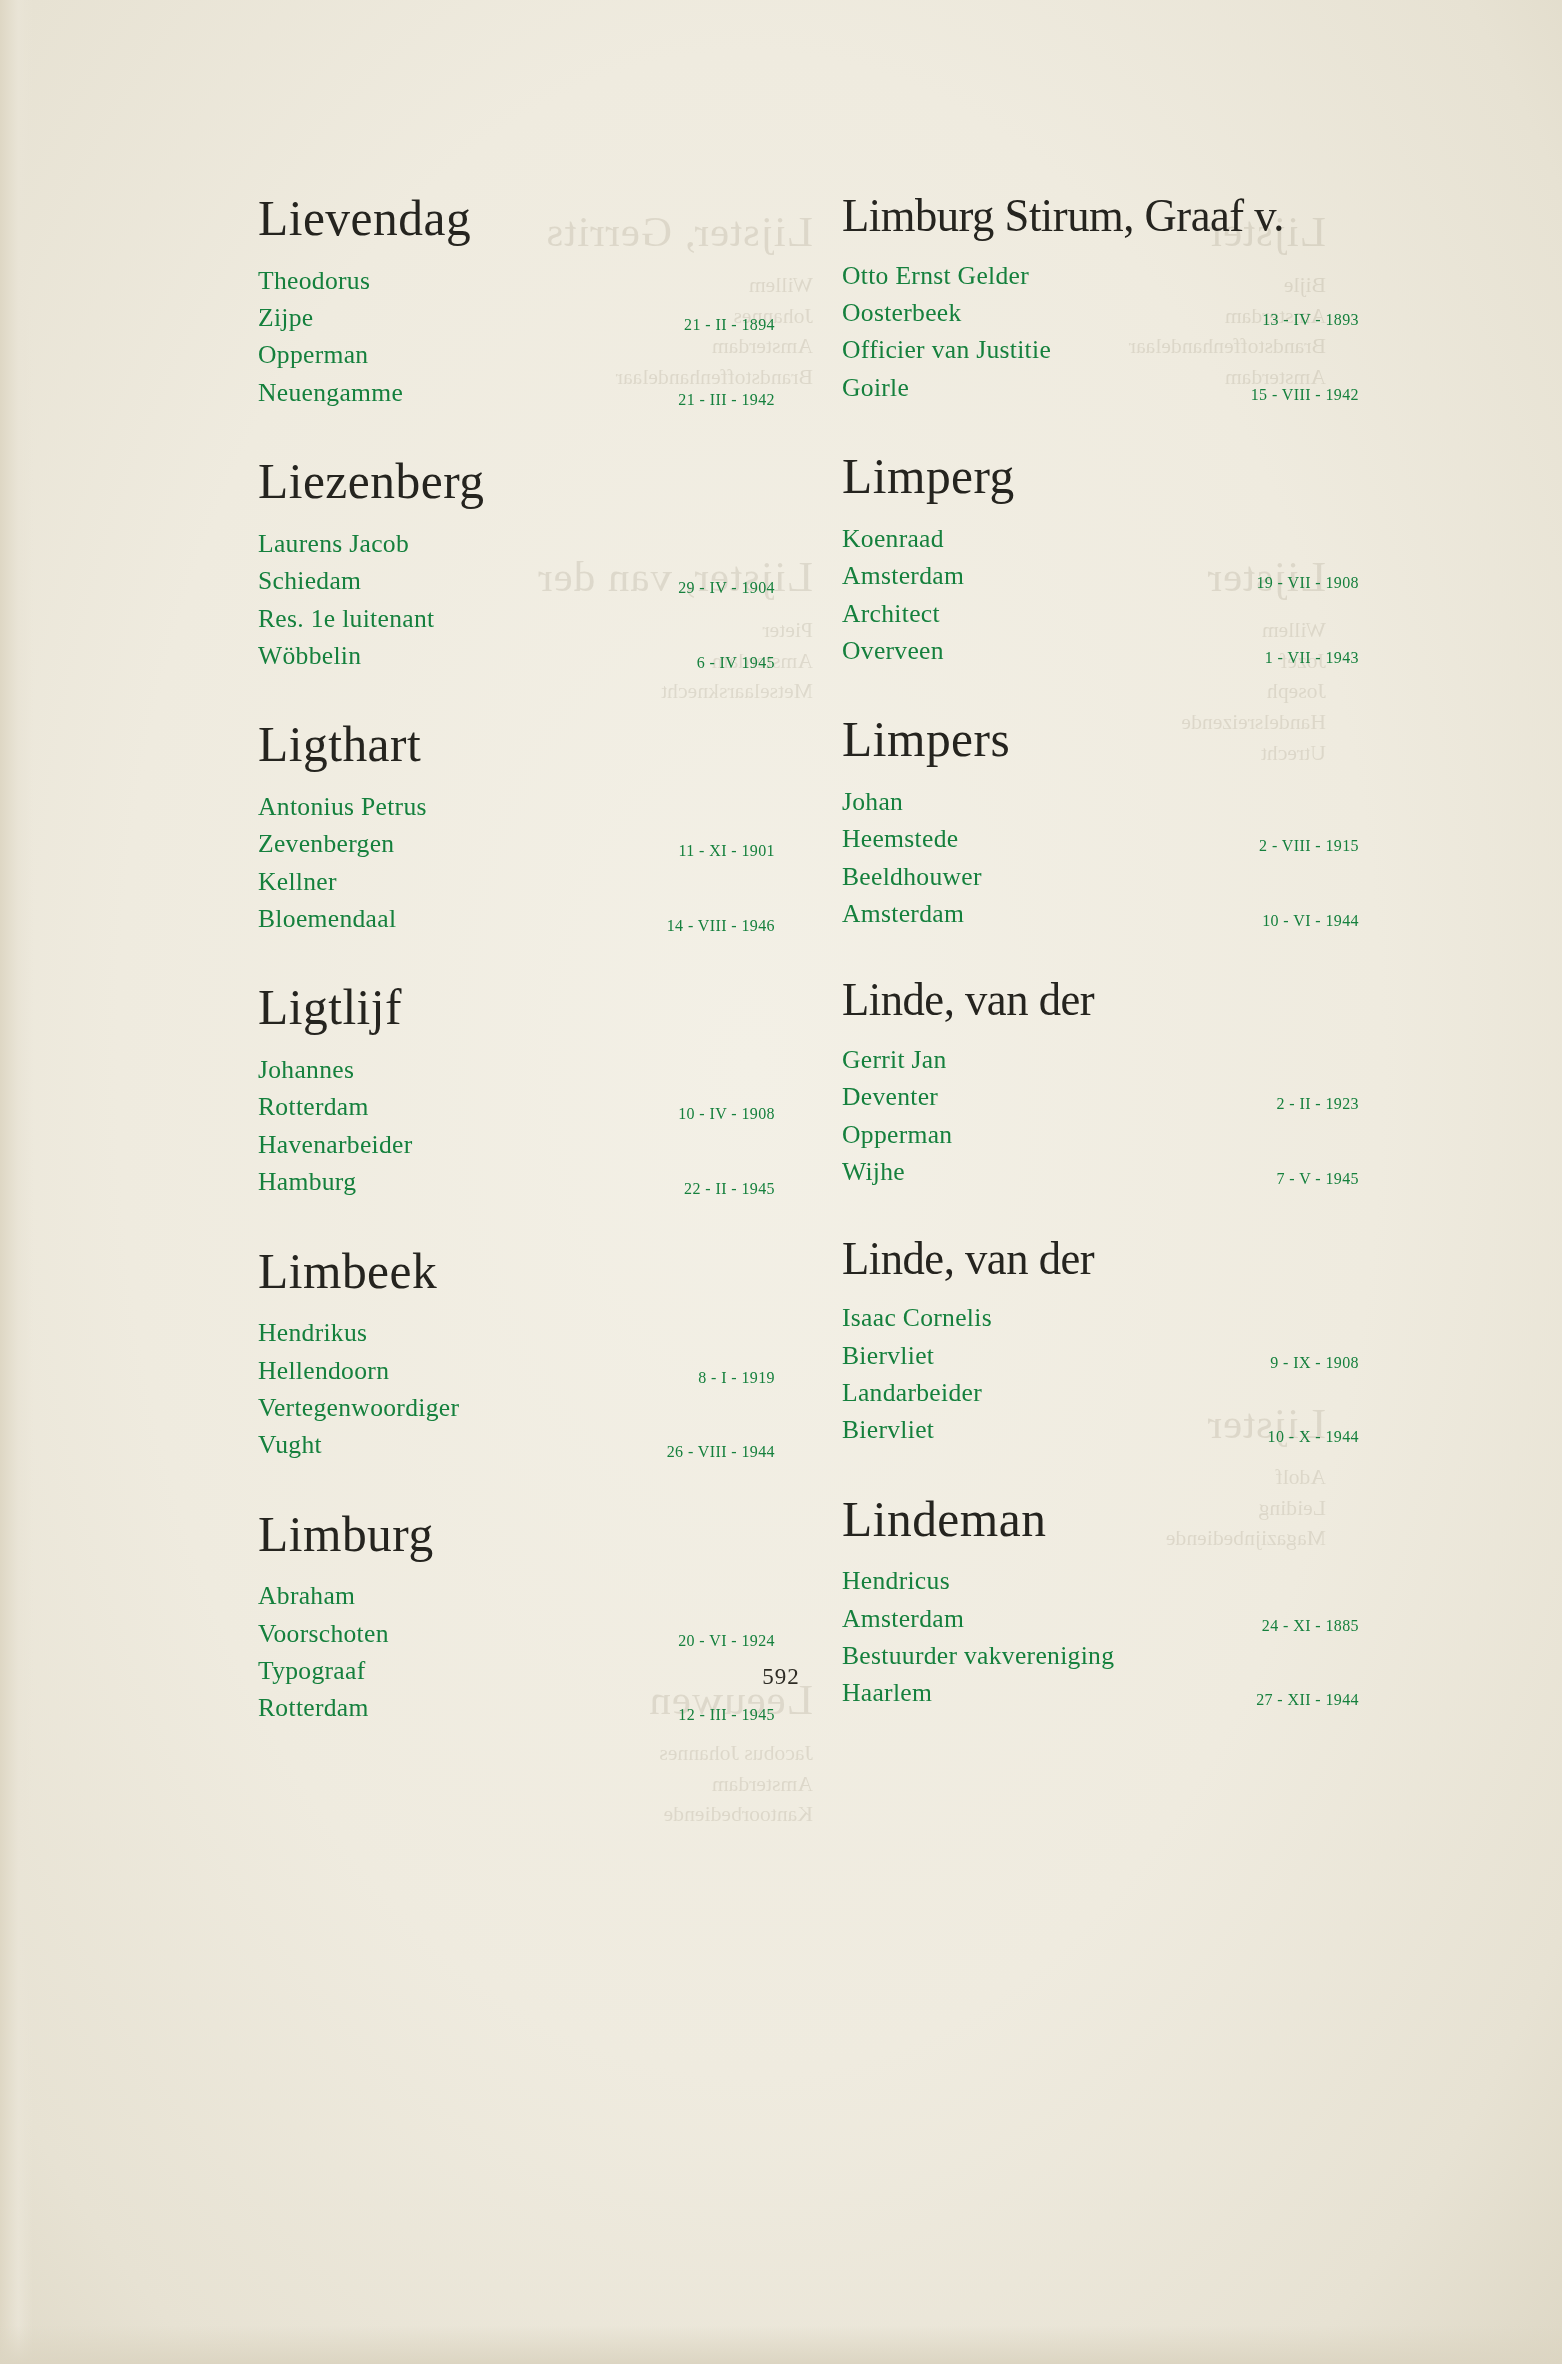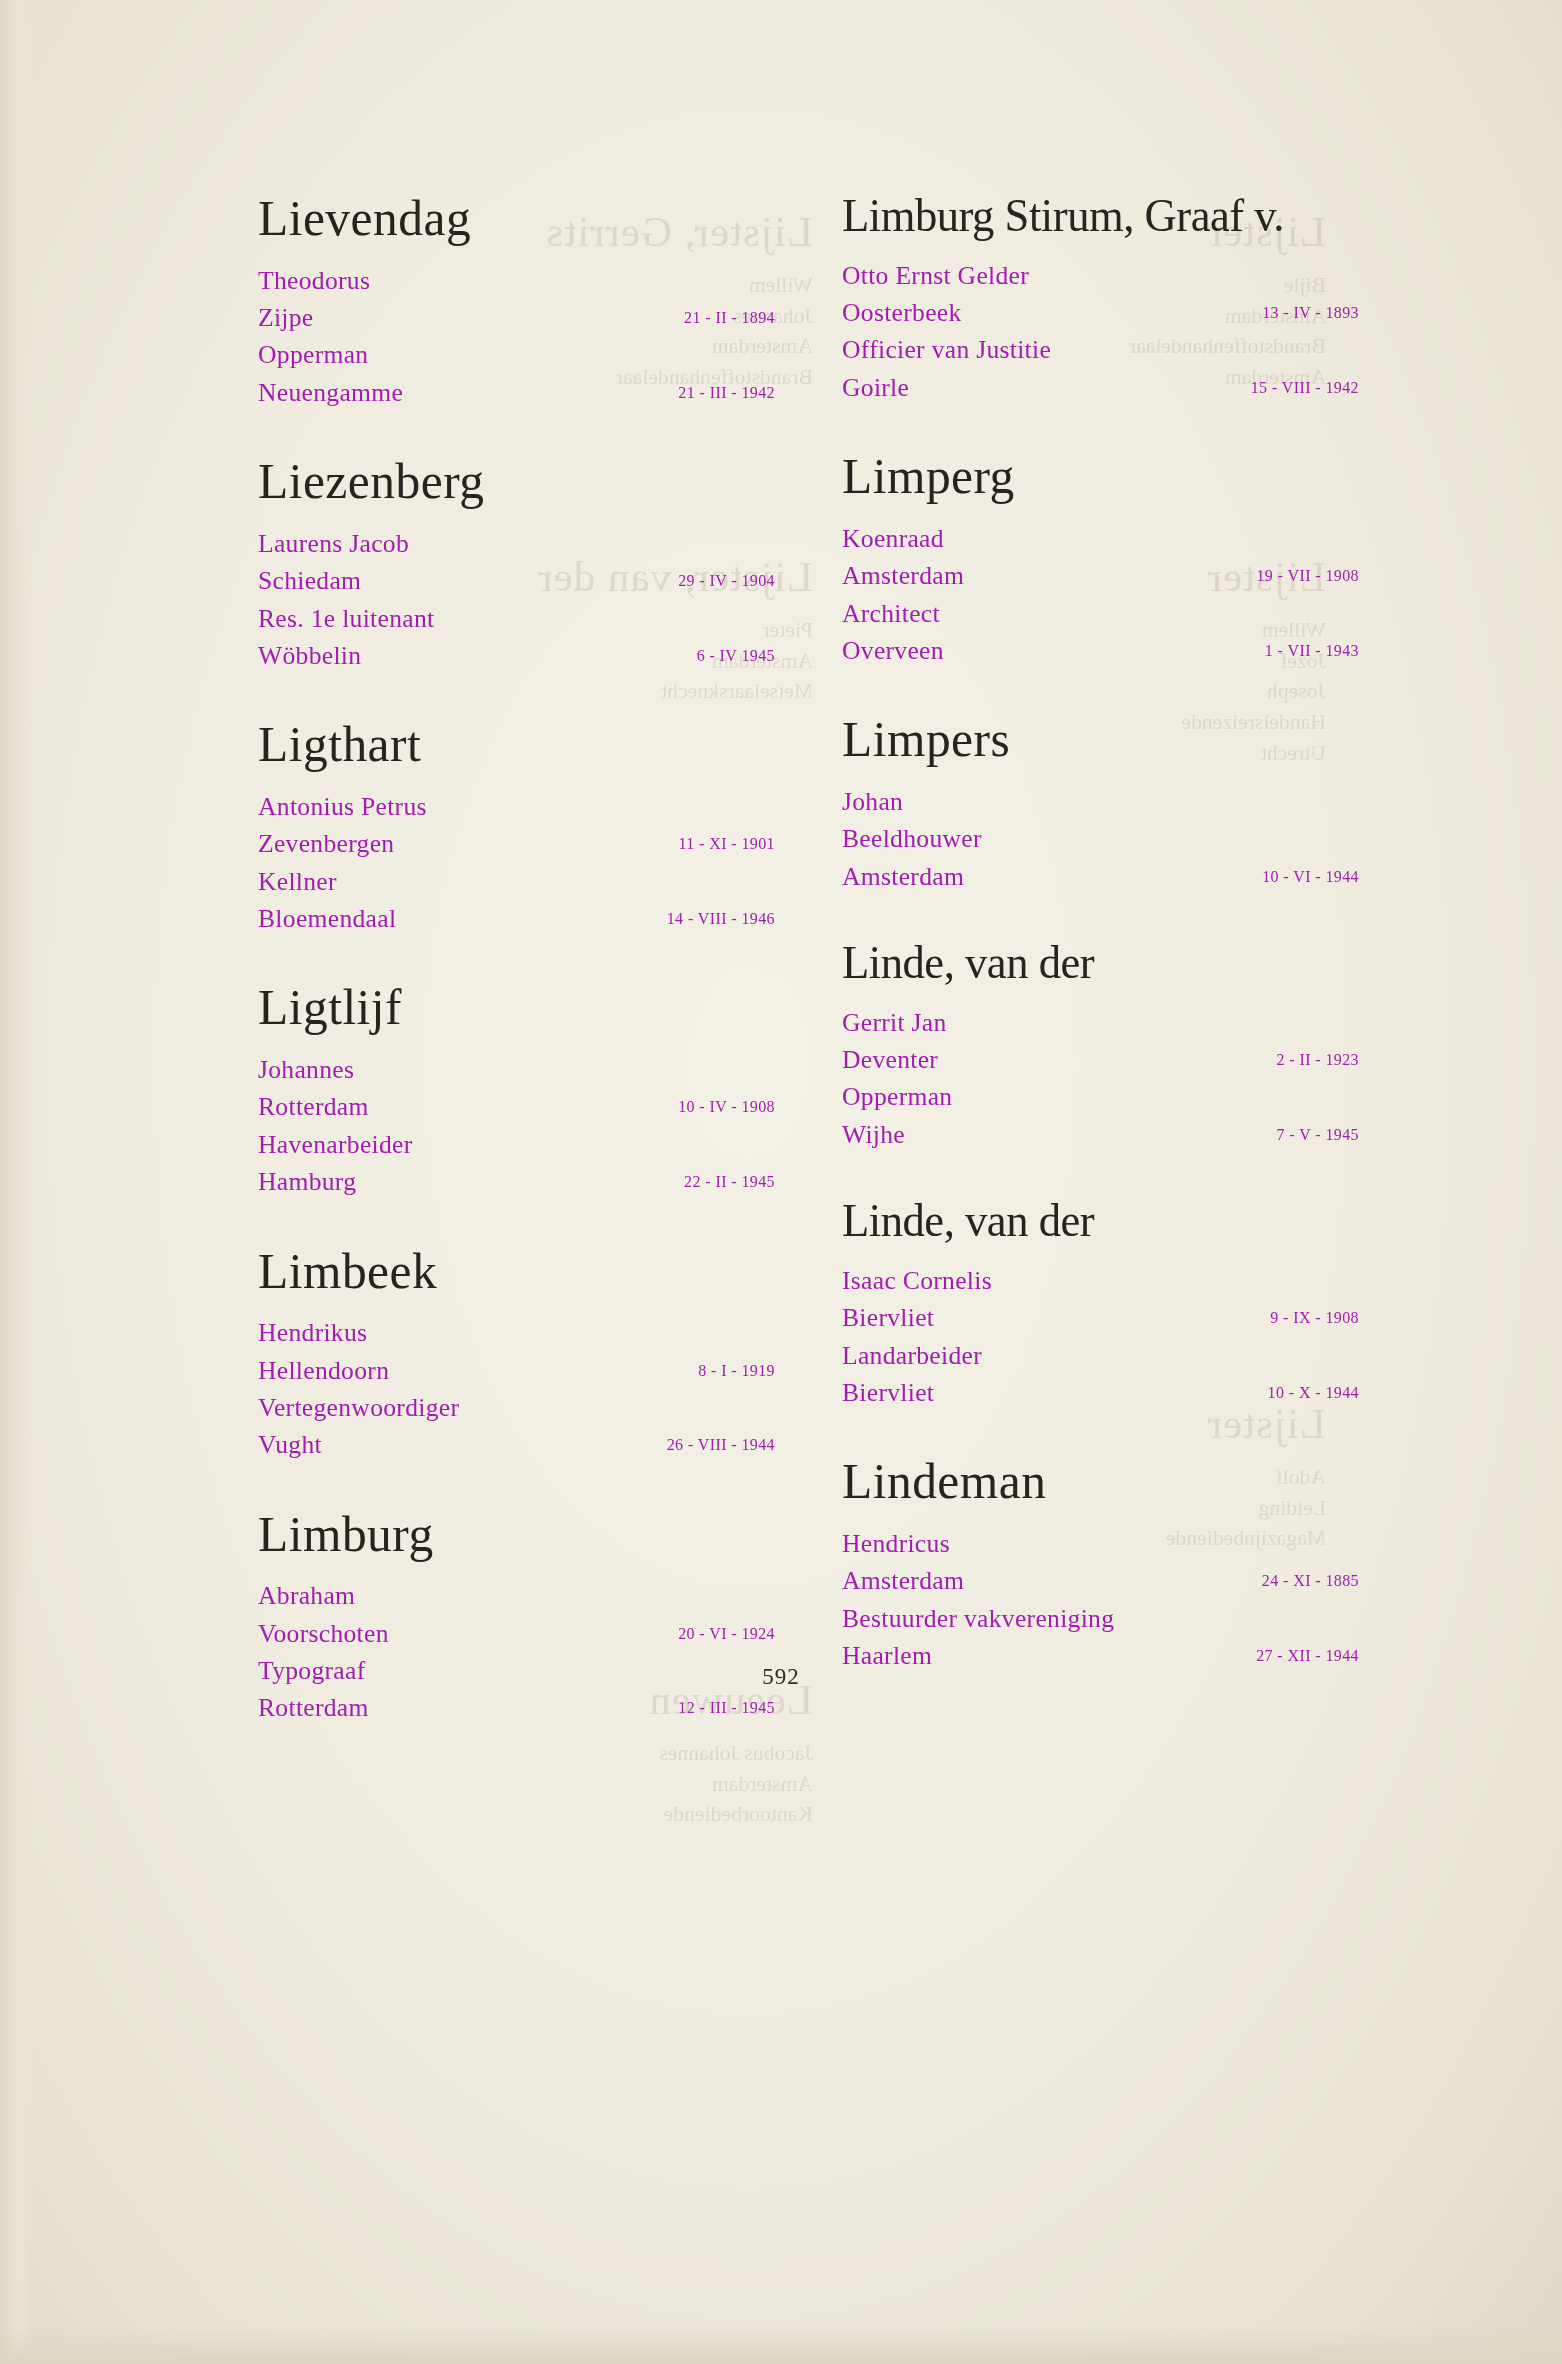--- a/index.html
+++ b/index.html
@@ -92,24 +92,24 @@
     transform: scaleX(0.97);
     transform-origin: left center;
   }
   .surname.tight {
     font-size: 46px;
     letter-spacing: -0.5px;
   }
 
   .line {
     display: flex;
-    align-items: center;
+    align-items: flex-end;
     font-size: 25.6px;
     line-height: 1.46;
-    color: #a21caf;
+    color: #15803d;
     letter-spacing: 0.3px;
   }
   .line .txt {
     flex: 1 1 auto;
     white-space: nowrap;
   }
   .line .date {
     flex: 0 0 auto;
     text-align: right;
     font-size: 16px;
@@ -336,20 +336,24 @@
             <span class="date">1 - VII - 1943</span>
           </div>
         </div>
         <div class="entry">
           <div class="surname">Limpers</div>
           <div class="line">
             <span class="txt">Johan</span>
             <span class="date"></span>
           </div>
           <div class="line">
+            <span class="txt">Heemstede</span>
+            <span class="date">2 - VIII - 1915</span>
+          </div>
+          <div class="line">
             <span class="txt">Beeldhouwer</span>
             <span class="date"></span>
           </div>
           <div class="line">
             <span class="txt">Amsterdam</span>
             <span class="date">10 - VI - 1944</span>
           </div>
         </div>
         <div class="entry">
           <div class="surname tight">Linde, van der</div>

